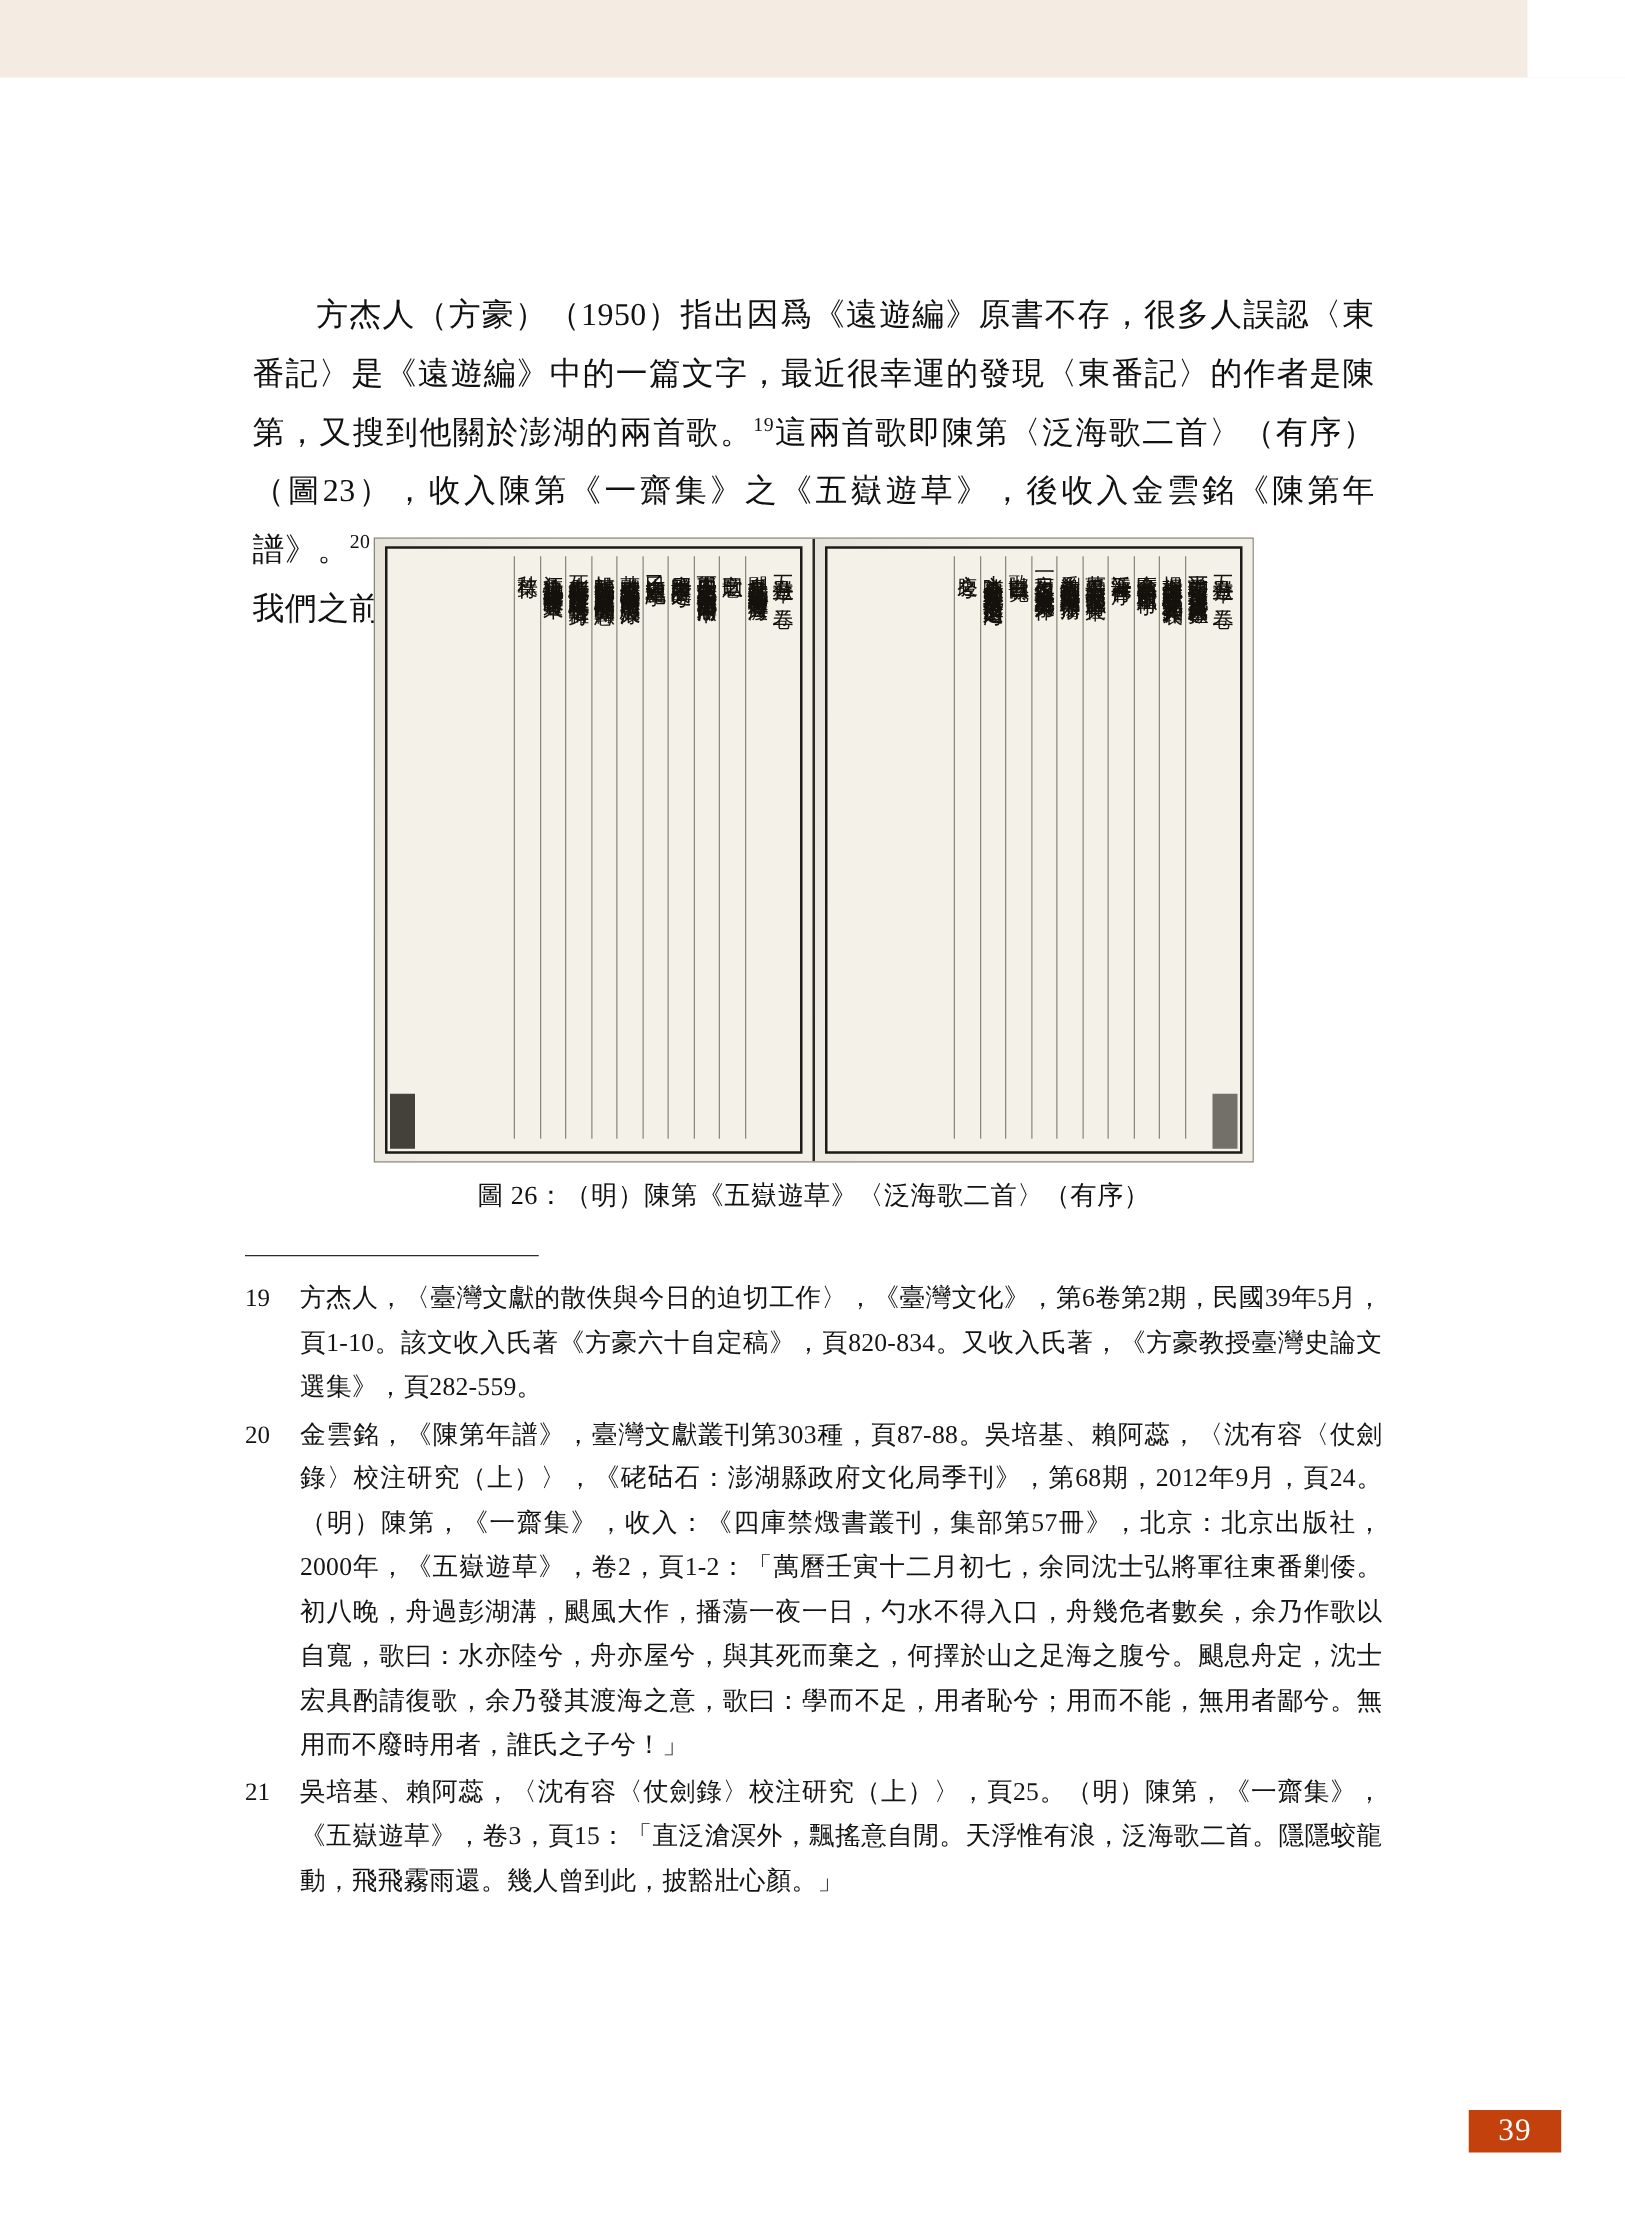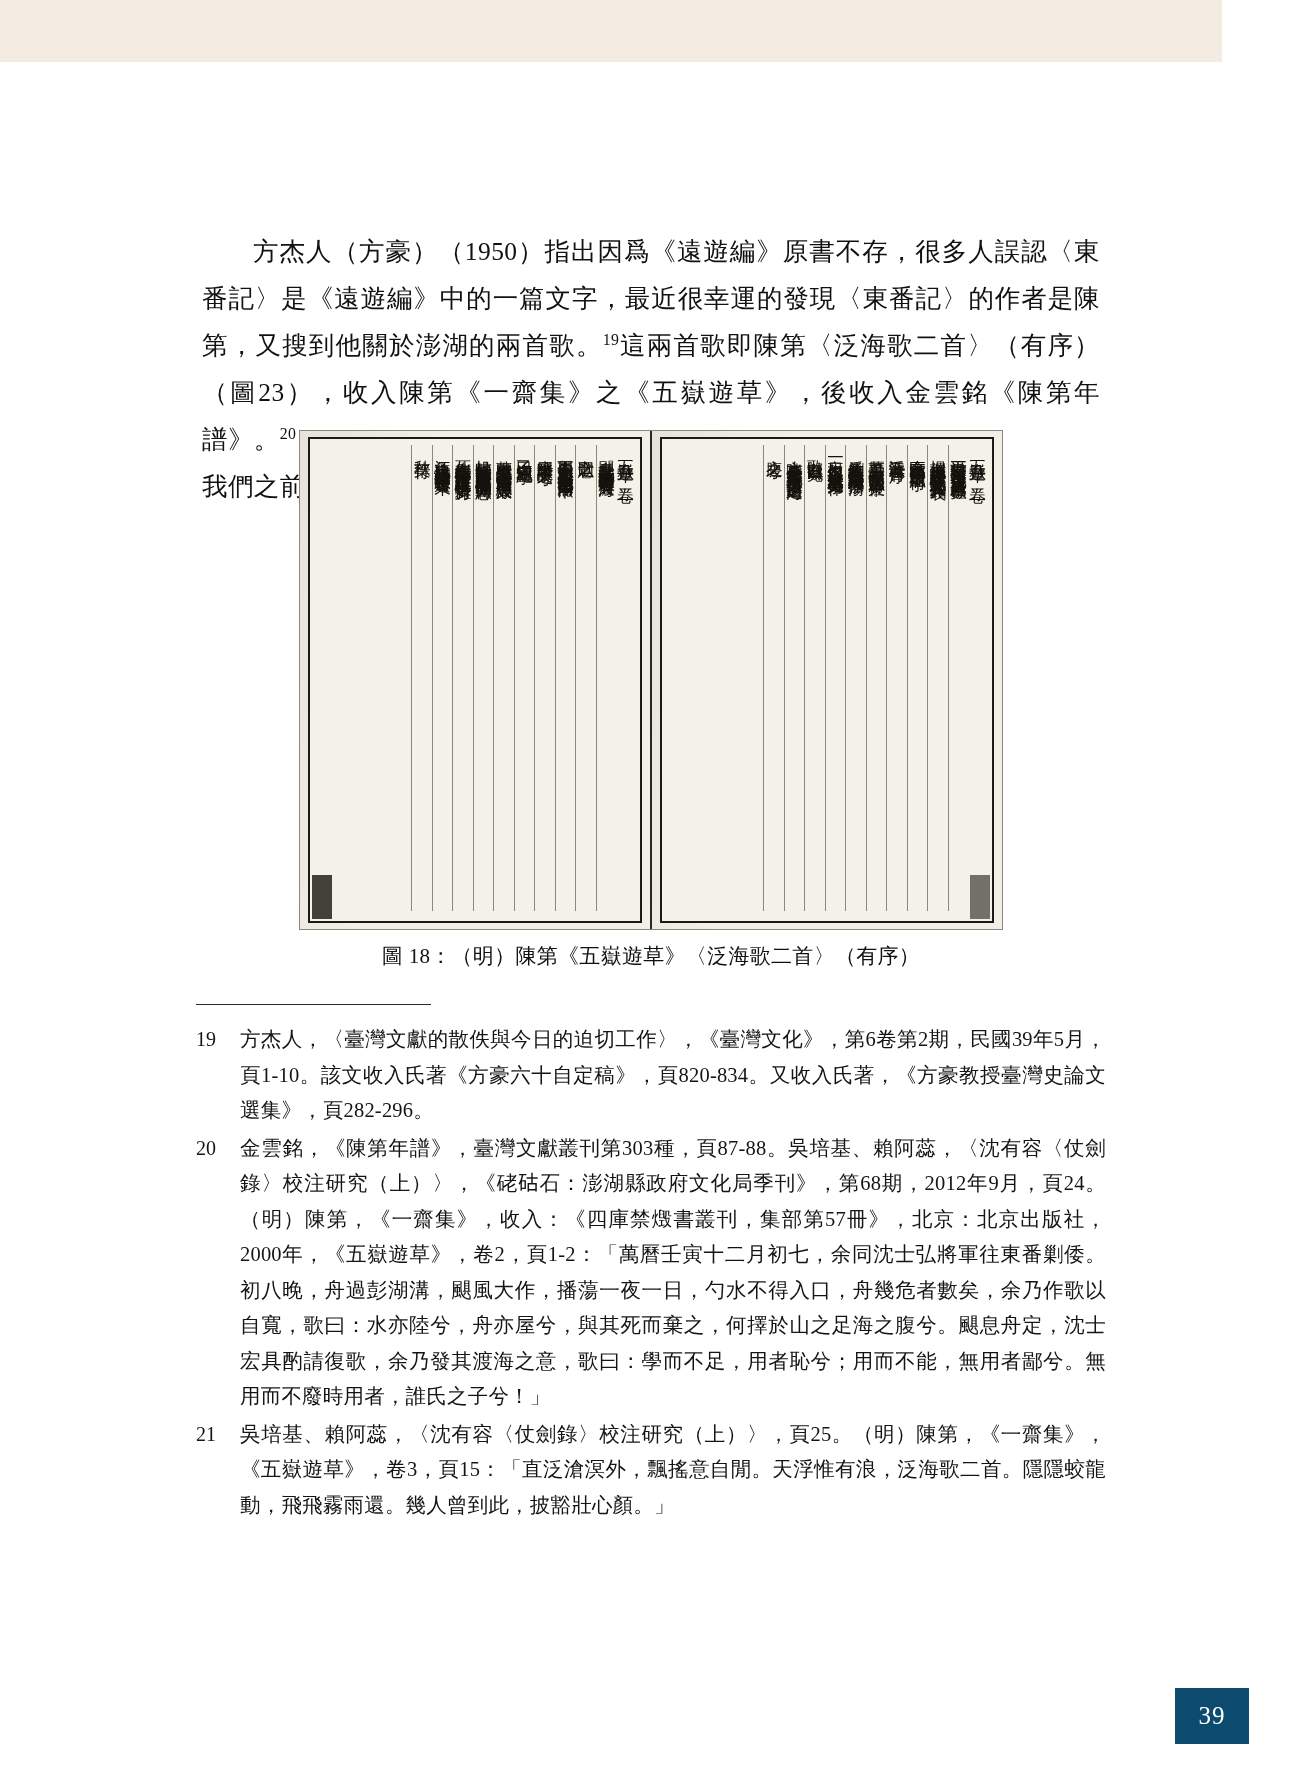--- a/index.html
+++ b/index.html
@@ -179,22 +179,22 @@
     text-justify: inter-ideograph;
     letter-spacing: 0.2px;
   }
 
   
   .page-number {
     position: absolute;
     top: 1688px;
     left: 1175px;
     width: 74px;
-    height: 56px;
-    background: #0c4a6e;
+    height: 34px;
+    background: #c2410c;
     color: #ffffff;
     font-size: 25px;
     display: flex;
     align-items: center;
     justify-content: center;
     letter-spacing: 1px;
   }
 </style>
 </head>
 <body>
@@ -242,29 +242,29 @@
           <div class="col">番剿倭初八晚舟過彭湖溝颶風大作播蕩一</div>
           <div class="col">夜一日勺水不得入口甫幾危者數矣余乃作</div>
           <div class="col">歌以自寬歌曰</div>
           <div class="col">水亦陸兮舟亦屋兮與其死而棄之何擇於山之足海</div>
           <div class="col">之腹兮</div>
         </div>
         <div class="seal right-seal"></div>
       </div>
 
     </div>
-    <div class="fig-caption">圖 18：（明）陳第《五嶽遊草》〈泛海歌二首〉（有序）</div>
+    <div class="fig-caption">圖 26：（明）陳第《五嶽遊草》〈泛海歌二首〉（有序）</div>
   </div>
 
   <div class="fn-rule"></div>
 
   <div class="footnotes">
     <div class="fn">
       <div class="fn-num">19</div>
-      <div class="fn-body">方杰人，〈臺灣文獻的散佚與今日的迫切工作〉，《臺灣文化》，第6卷第2期，民國39年5月，頁1-10。該文收入氏著《方豪六十自定稿》，頁820-834。又收入氏著，《方豪教授臺灣史論文選集》，頁282-296。</div>
+      <div class="fn-body">方杰人，〈臺灣文獻的散佚與今日的迫切工作〉，《臺灣文化》，第6卷第2期，民國39年5月，頁1-10。該文收入氏著《方豪六十自定稿》，頁820-834。又收入氏著，《方豪教授臺灣史論文選集》，頁282-559。</div>
     </div>
     <div class="fn">
       <div class="fn-num">20</div>
       <div class="fn-body">金雲銘，《陳第年譜》，臺灣文獻叢刊第303種，頁87-88。吳培基、賴阿蕊，〈沈有容〈仗劍錄〉校注研究（上）〉，《硓𥑮石：澎湖縣政府文化局季刊》，第68期，2012年9月，頁24。（明）陳第，《一齋集》，收入：《四庫禁燬書叢刊，集部第57冊》，北京：北京出版社，2000年，《五嶽遊草》，卷2，頁1-2：「萬曆壬寅十二月初七，余同沈士弘將軍往東番剿倭。初八晚，舟過彭湖溝，颶風大作，播蕩一夜一日，勺水不得入口，舟幾危者數矣，余乃作歌以自寬，歌曰：水亦陸兮，舟亦屋兮，與其死而棄之，何擇於山之足海之腹兮。颶息舟定，沈士宏具酌請復歌，余乃發其渡海之意，歌曰：學而不足，用者恥兮；用而不能，無用者鄙兮。無用而不廢時用者，誰氏之子兮！」</div>
     </div>
     <div class="fn">
       <div class="fn-num">21</div>
       <div class="fn-body">吳培基、賴阿蕊，〈沈有容〈仗劍錄〉校注研究（上）〉，頁25。（明）陳第，《一齋集》，《五嶽遊草》，卷3，頁15：「直泛滄溟外，飄搖意自閒。天浮惟有浪，泛海歌二首。隱隱蛟龍動，飛飛霧雨還。幾人曾到此，披豁壯心顏。」</div>
     </div>
   </div>

